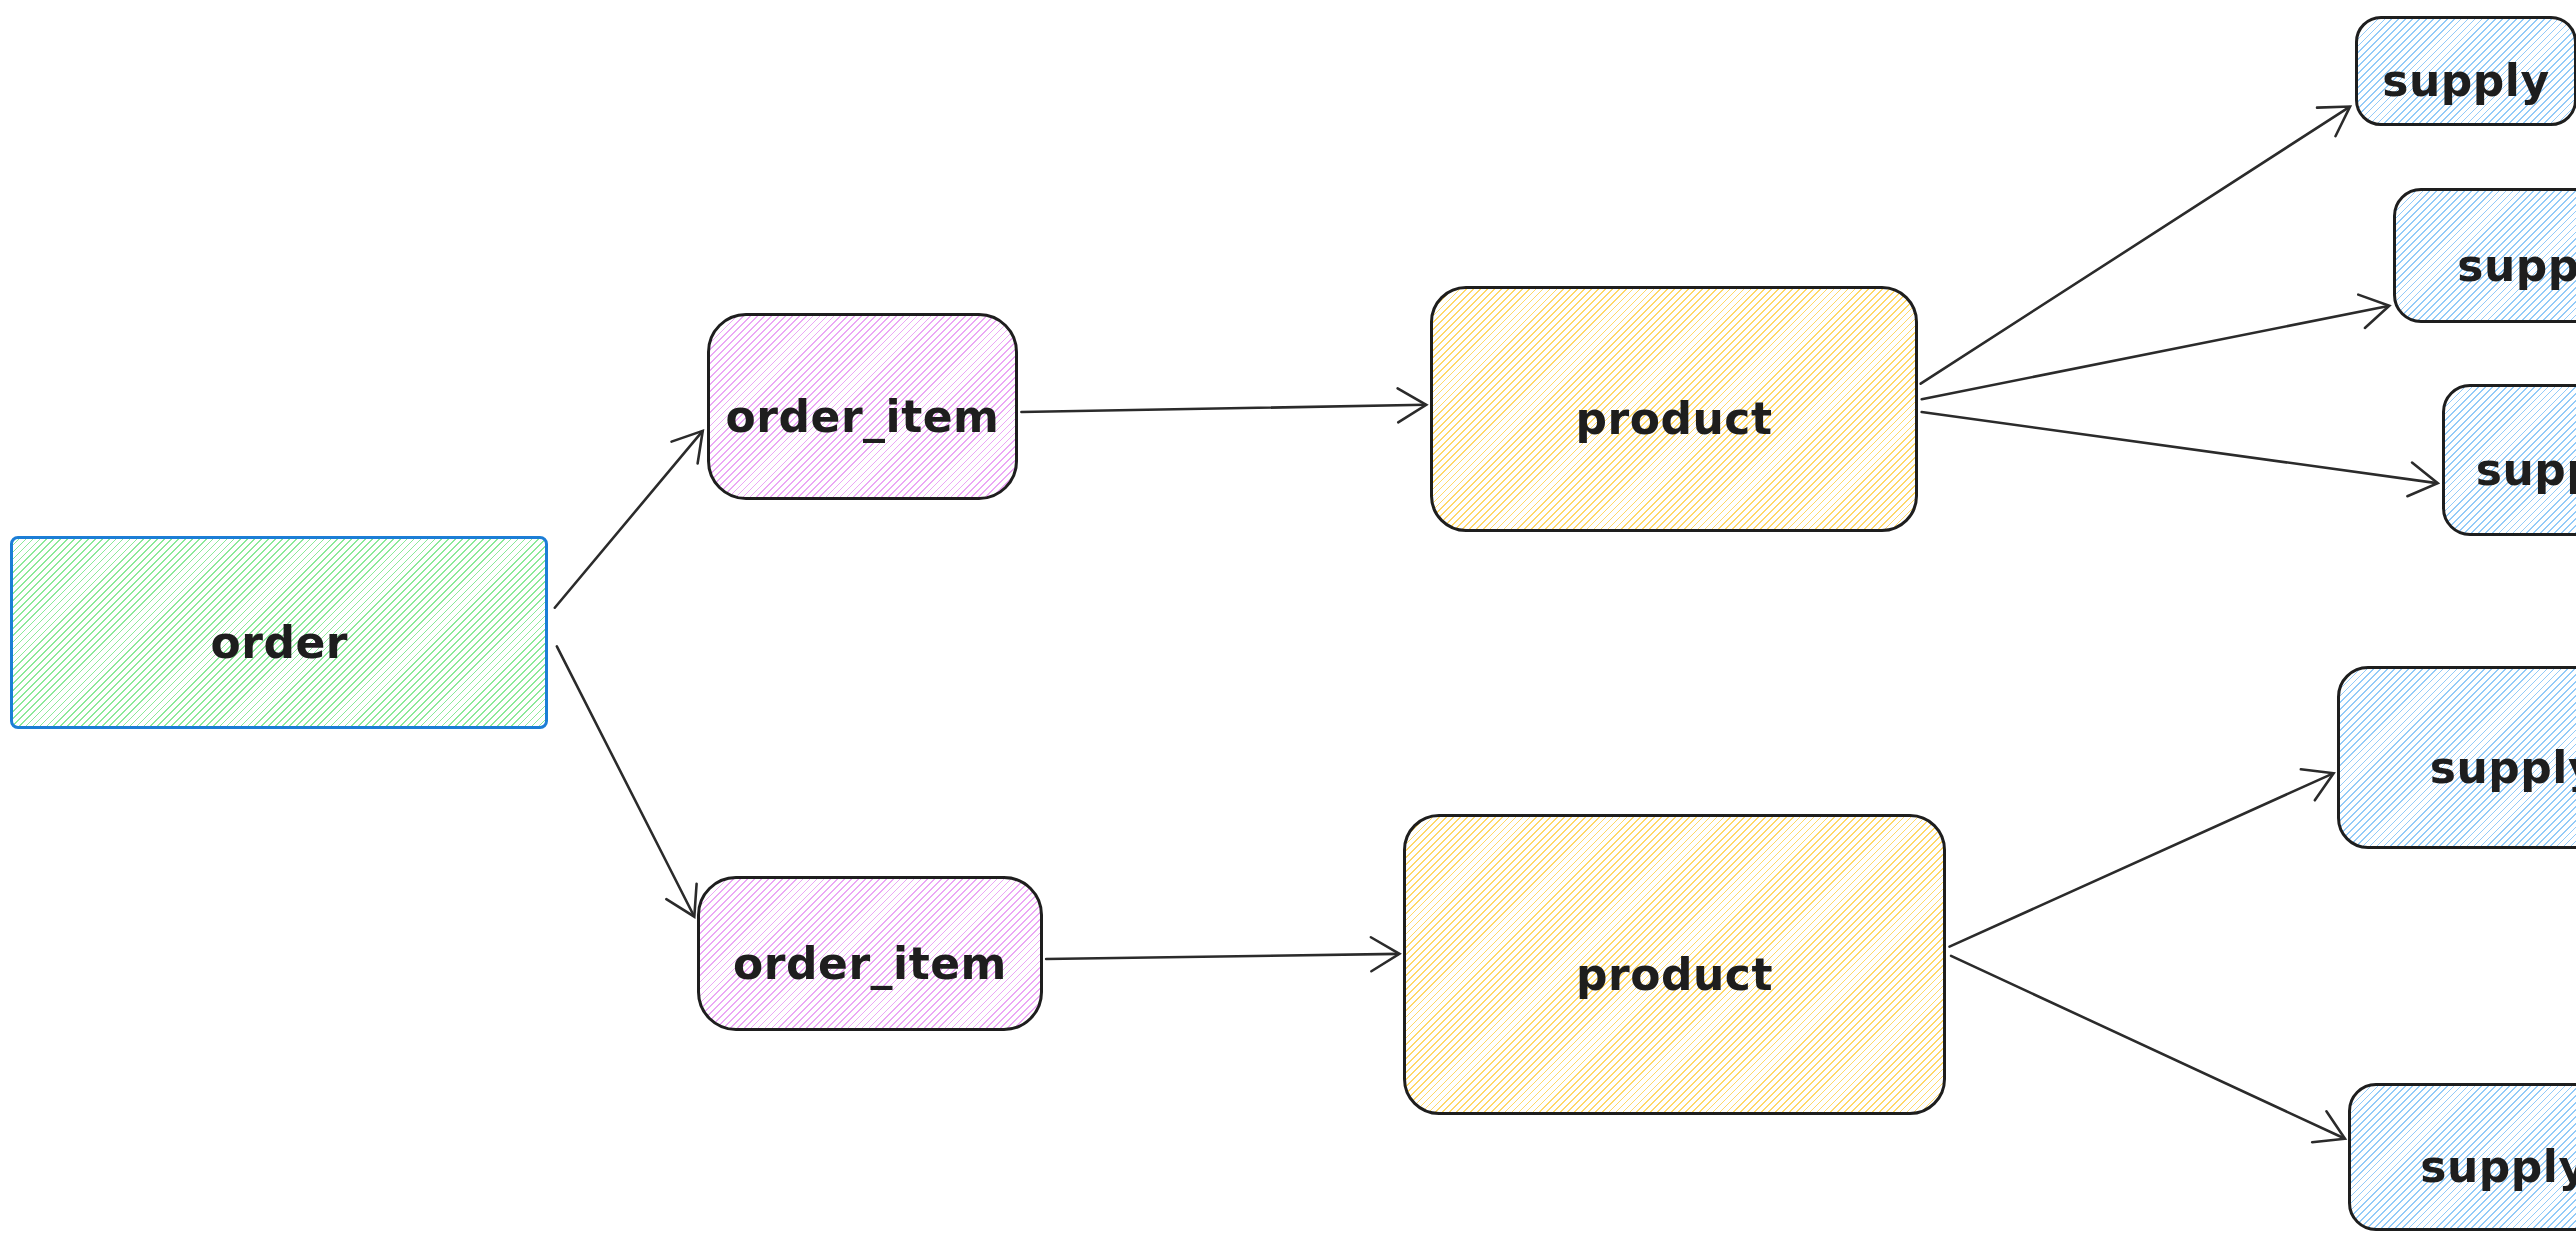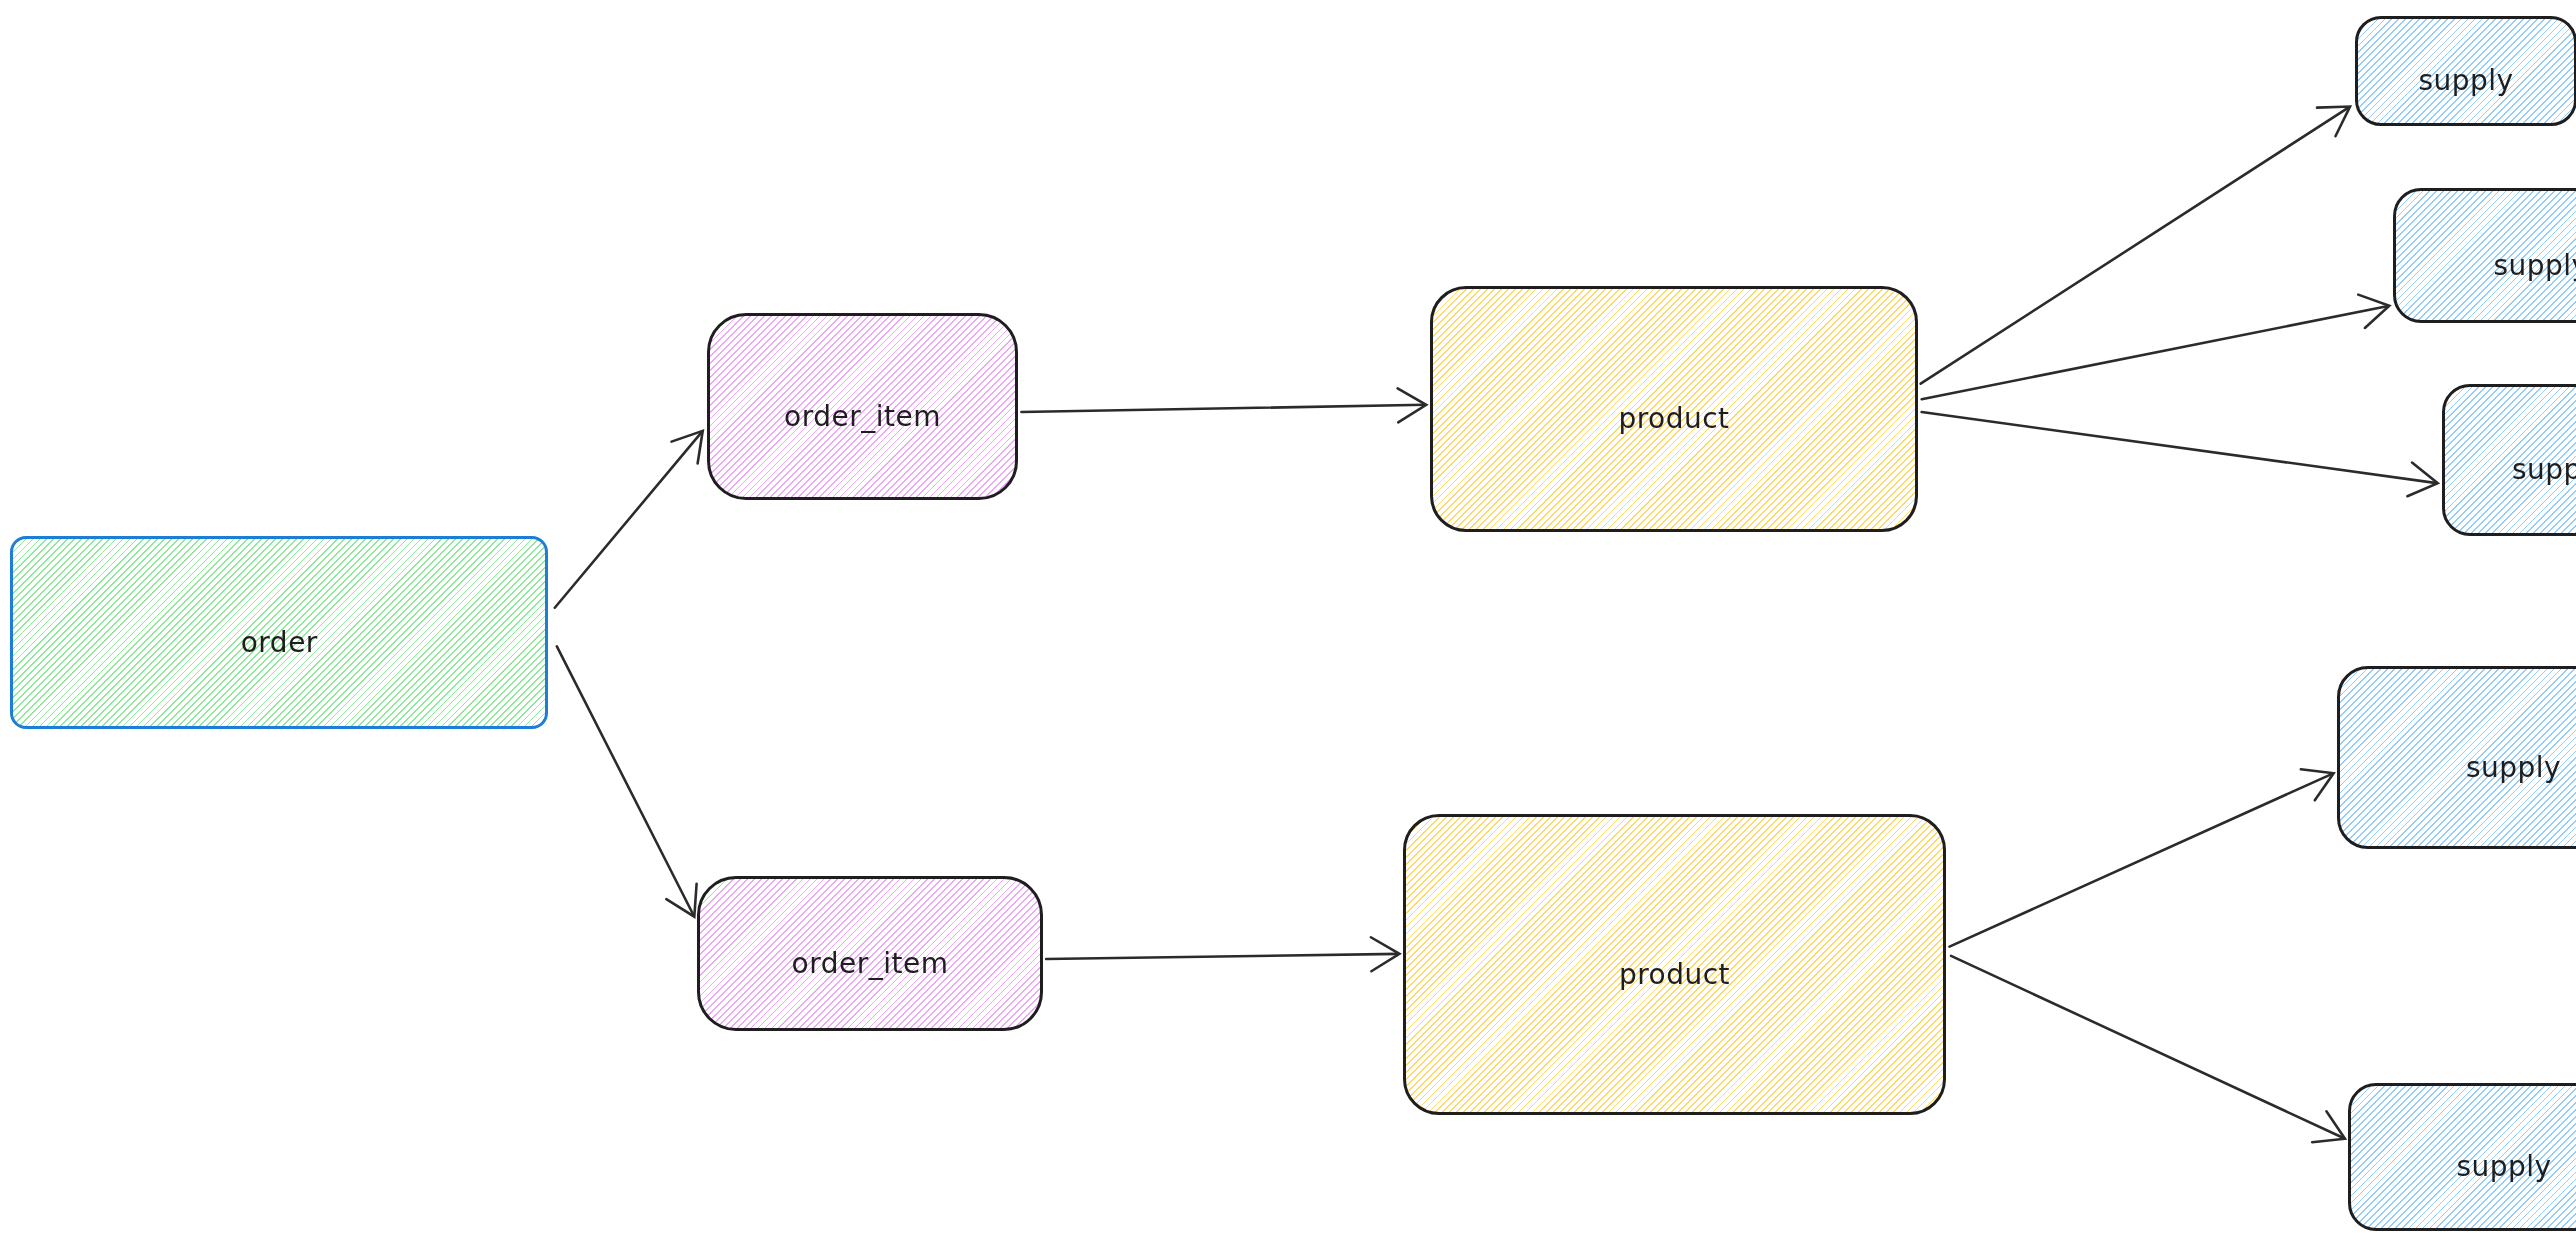--- a/index.html
+++ b/index.html
@@ -13,30 +13,30 @@
   }
   .node{
     position:absolute;
     box-sizing:border-box;
     border:3.1px solid #1e1e1e;
     display:flex;
     align-items:center;
     justify-content:center;
   }
   .node .label{
-    font-size:28px;
-    font-weight:normal;
+    font-size:44px;
+    font-weight:bold;
     line-height:1;
     color:#1e1e1e;
     letter-spacing:0.5px;
     white-space:nowrap;
     margin-top:20px;
   }
   
-  #n-order       {left:10.3px;   top:536px; width:538px; height:193px; border-radius:16px; border-width:3.6px;}
+  #n-order       {left:10.3px;   top:536px; width:538px; height:193px; border-radius:8px; border-width:3.6px;}
   #n-order-item-1{left:707px; top:313px;  width:311px;  height:187px; border-radius:39px;}
   #n-order-item-2{left:697px; top:876px; width:346px;  height:155px; border-radius:39px;}
   #n-product-1   {left:1430px; top:286px;  width:488px;  height:246px; border-radius:36px;}
   #n-product-2   {left:1403px; top:814px; width:543px; height:301px; border-radius:36px;}
   #n-supply-1    {left:2355px; top:15.5px;   width:222px;  height:110px; border-radius:26px;}
   #n-supply-2    {left:2393px; top:188px;  width:296px;  height:135px; border-radius:28px;}
   #n-supply-3    {left:2442px; top:384px;  width:235px;  height:152px; border-radius:28px;}
   #n-supply-4    {left:2337px; top:666px; width:353px;  height:183px; border-radius:31px;}
   #n-supply-5    {left:2348px; top:1083px; width:312px;  height:148px; border-radius:28px;}
   #arrow-layer{

